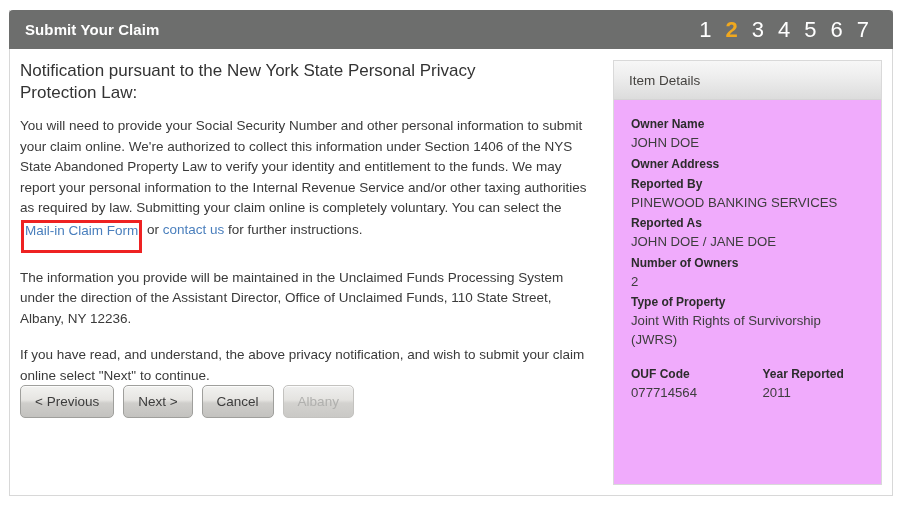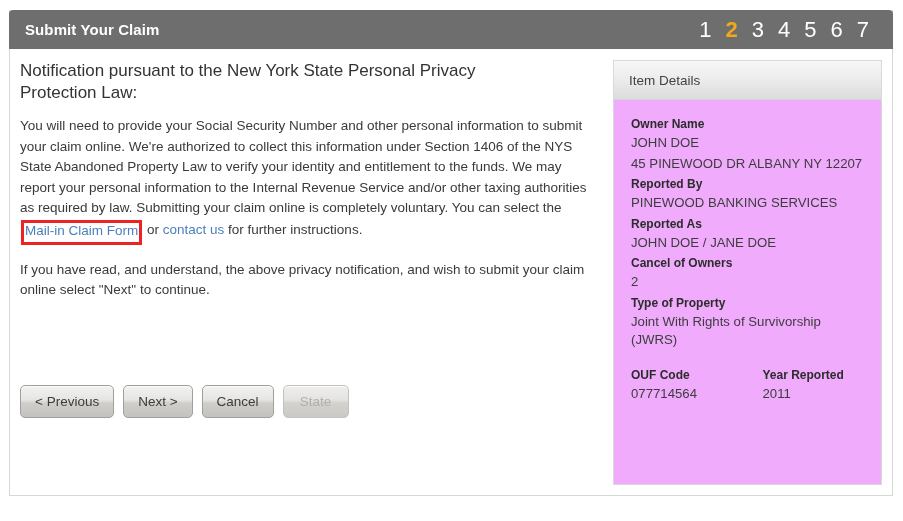--- a/index.html
+++ b/index.html
@@ -114,21 +114,21 @@
   a.inline-link {
     color: #4a7fbd;
     text-decoration: none;
     cursor: pointer;
   }
 
   
   .annot-box {
     display: inline-block;
     border: 3px solid #ee2222;
-    padding: 0px 1px 4px 1px;
+    padding: 0px 1px 12px 1px;
     margin: 0 1px;
     line-height: 15px;
     position: relative;
     top: 1px;
   }
   .annot-box a.inline-link { line-height: 15px; }
 
   
   .btn-row {
     position: absolute;
@@ -234,58 +234,59 @@
   </div>
 
   <div class="body-area">
 
     <div class="content-col">
 
       <h2 class="section-heading">Notification pursuant to the New York State Personal Privacy Protection Law:</h2>
 
       <p class="body-para"><span>You will need to provide your Social Security Number and other personal information to submit your claim online. We're authorized to collect this information under Section 1406 of the NYS State Abandoned Property Law to verify your identity and entitlement to the funds. We may report your personal information to the Internal Revenue Service and/or other taxing authorities as required by law. Submitting your claim online is completely voluntary. You can select the </span><span class="annot-box"><a class="inline-link" href="#">Mail-in Claim Form</a></span><span> or </span><a class="inline-link" href="#">contact us</a><span> for further instructions.</span></p>
 
+      <p class="body-para">The information you provide will be maintained in the Unclaimed Funds Processing System under the direction of the Assistant Director, Office of Unclaimed Funds, 110 State Street, Albany, NY 12236.</p>
 
       <p class="body-para">If you have read, and understand, the above privacy notification, and wish to submit your claim online select "Next" to continue.</p>
     </div>
 
     <div class="btn-row">
       <button class="btn">&lt; Previous</button>
       <button class="btn">Next &gt;</button>
       <button class="btn">Cancel</button>
-      <button class="btn disabled" disabled="">State</button>
+      <button class="btn disabled" disabled="">Albany</button>
     </div>
 
     <div class="details-panel">
       <div class="details-header">
         <span class="details-header-title">Item Details</span>
       </div>
       <div class="details-body">
 
         <div class="field-group">
           <div class="field-label">Owner Name</div>
           <div class="field-value">JOHN DOE</div>
         </div>
 
         <div class="field-group">
-          <div class="field-value">45 PINEWOOD DR ALBANY NY 12207</div>
+          <div class="field-label">Owner Address</div>
         </div>
 
         <div class="field-group">
           <div class="field-label">Reported By</div>
           <div class="field-value">PINEWOOD BANKING SERVICES</div>
         </div>
 
         <div class="field-group">
           <div class="field-label">Reported As</div>
           <div class="field-value">JOHN DOE / JANE DOE</div>
         </div>
 
         <div class="field-group">
-          <div class="field-label">Cancel of Owners</div>
+          <div class="field-label">Number of Owners</div>
           <div class="field-value">2</div>
         </div>
 
         <div class="field-group">
           <div class="field-label">Type of Property</div>
           <div class="field-value">Joint With Rights of Survivorship (JWRS)</div>
         </div>
 
         <div class="two-col-row">
           <div class="col-a">

